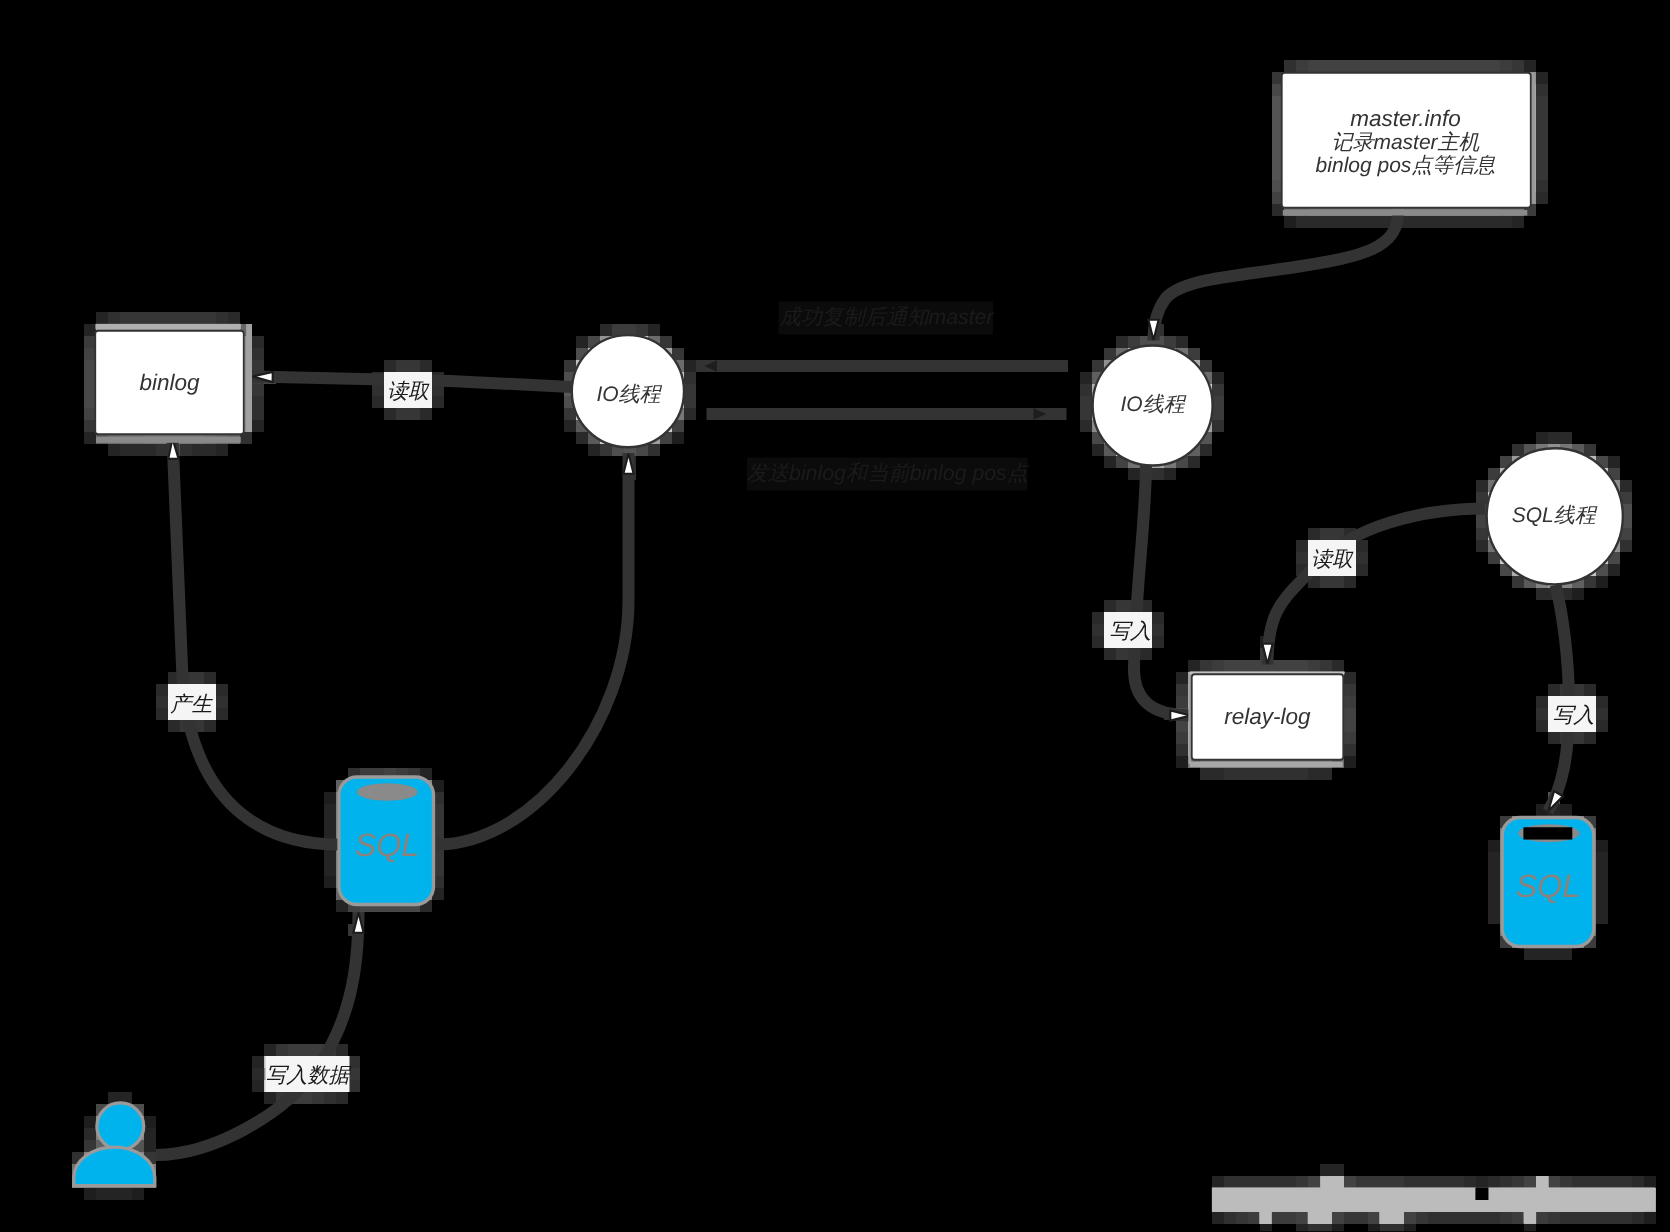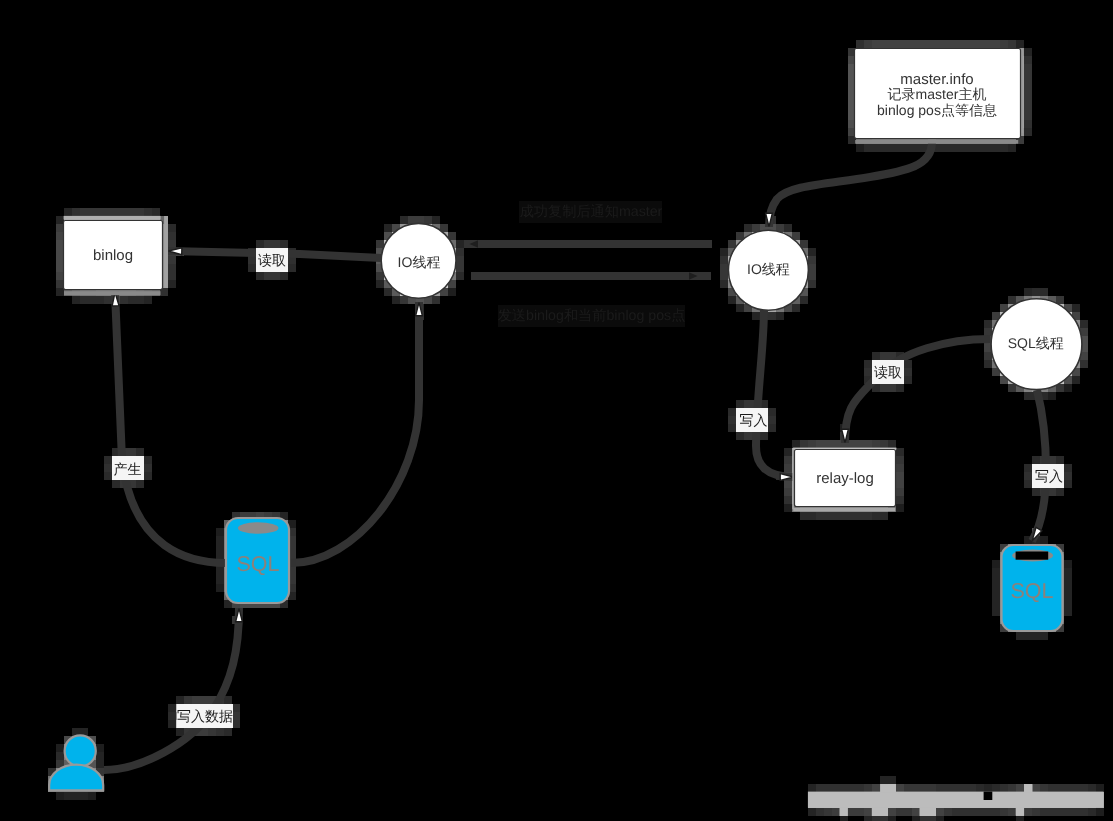--- a/index.html
+++ b/index.html
@@ -1,19 +1,19 @@
 <!DOCTYPE html>
 <html><head>
 <meta charset="utf-8">
 <title>MySQL Replication Diagram</title>
 <style>
   html,body{margin:0;padding:0;background:#000;}
   body{width:1113px;height:821px;overflow:hidden;
        font-family:"Liberation Sans",sans-serif;}
-  #stage{position:relative;width:1113px;height:821px;background:#000;overflow:hidden;}
+  #stage{position:relative;width:1113px;height:821px;background:#000;overflow:hidden;font-style:italic;}
   svg#diagram{position:absolute;left:0;top:0;width:1113px;height:821px;display:block;}
   text{-webkit-font-smoothing:antialiased;text-rendering:geometricPrecision;}
   .node-text{font-family:"Liberation Sans",sans-serif;font-size:15px;fill:#333333;
              text-anchor:middle;dominant-baseline:middle;}
   .node-text-cjk{font-family:"Liberation Sans",sans-serif;font-size:14px;fill:#333333;
              text-anchor:middle;dominant-baseline:middle;}
   .edge-label-text{font-family:"Liberation Sans",sans-serif;font-size:14px;fill:#1a1a1a;
              text-anchor:middle;dominant-baseline:middle;}
   .faded-text{font-family:"Liberation Sans",sans-serif;font-size:14.2px;fill:#1b1b1b;
              text-anchor:middle;dominant-baseline:middle;}

